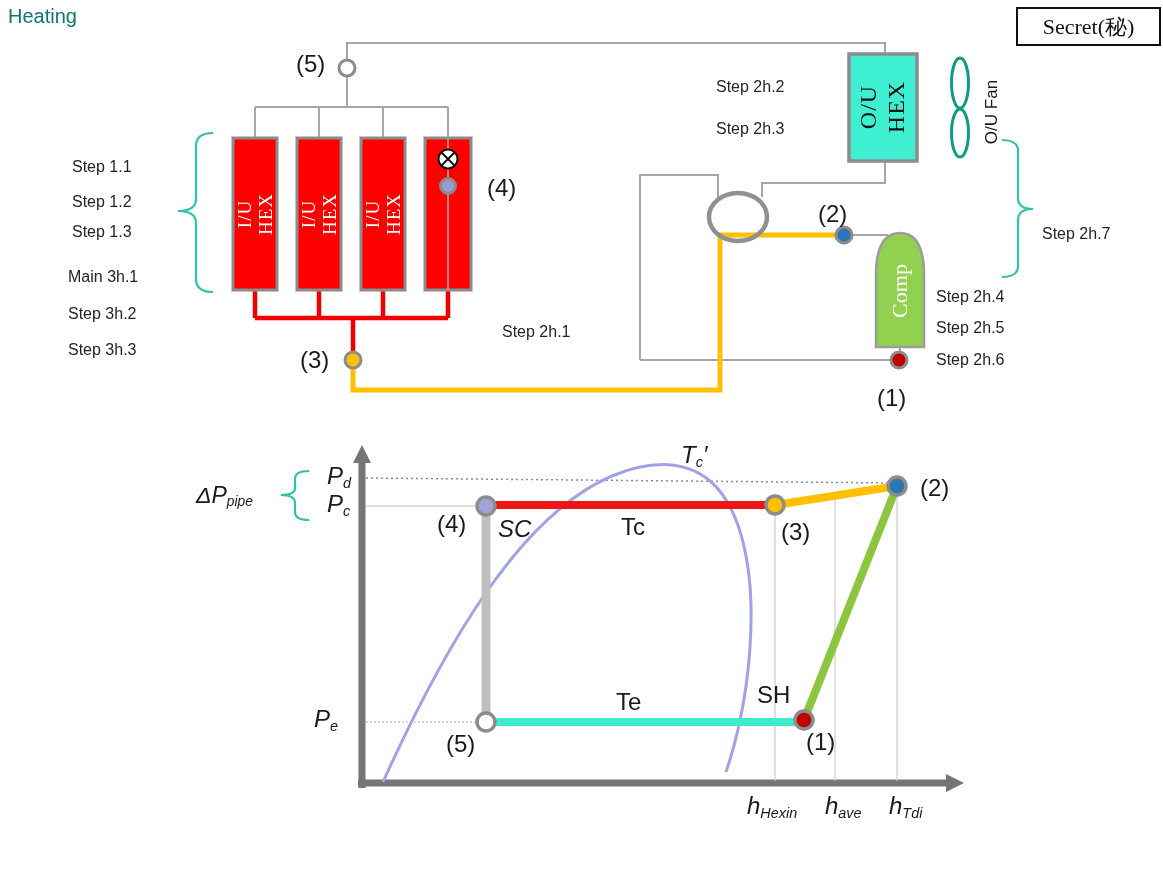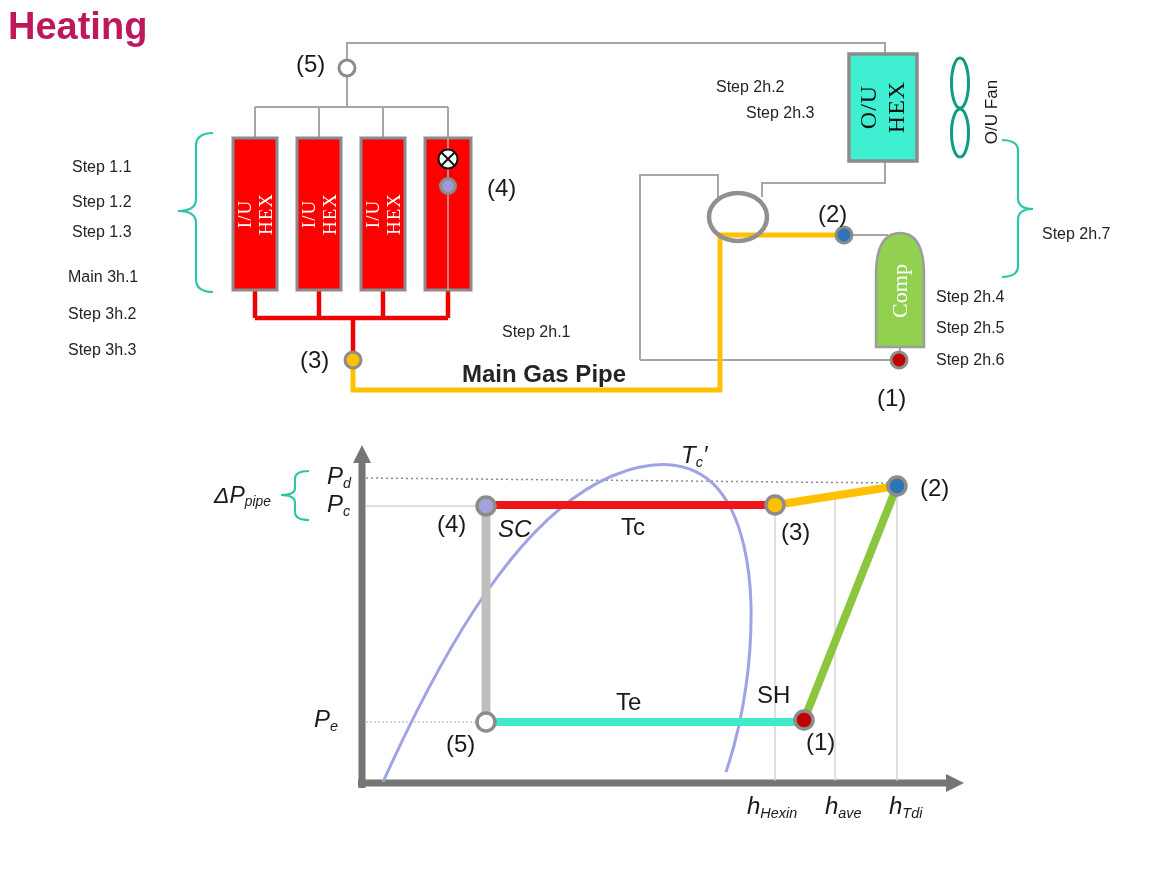--- a/index.html
+++ b/index.html
@@ -3,21 +3,21 @@
 <meta charset="utf-8">
 <style>
   html,body{margin:0;padding:0;background:#ffffff;}
   #page{position:relative;width:1163px;height:869px;overflow:hidden;
         font-family:"Liberation Sans",sans-serif;background:#fff;}
   svg{position:absolute;left:0;top:0;}
   .lbl{position:absolute;white-space:nowrap;font-size:16px;color:#242424;line-height:1.15;}
   .pt{font-size:24px;color:#1a1a1a;}
   .big{font-size:24px;}
   .bold{font-weight:700;}
-  .title{font-size:38px;font-weight:700;color:#be185d;}
+  .title{font-size:20px;font-weight:400;color:#0f766e;}
   .stamp{position:absolute;left:1016px;top:7px;width:141px;height:35px;border:2px solid #111;
          display:flex;align-items:center;justify-content:center;
          font-family:"Liberation Serif",serif;font-size:22px;color:#111;}
   .math{font-style:italic;font-size:24px;color:#1a1a1a;}
   .math sub{font-size:0.60em;font-style:italic;vertical-align:-0.25em;letter-spacing:0;}
   .rot{position:absolute;transform:rotate(-90deg);text-align:center;}
   .hexlbl{font-family:"Liberation Serif",serif;color:#fff;font-size:19px;line-height:21px;letter-spacing:1px;}
   .oulbl{font-family:"Liberation Serif",serif;color:#111;font-size:24px;line-height:28px;letter-spacing:1px;}
   .complbl{font-family:"Liberation Serif",serif;color:#fff;font-size:22px;}
   .fanlbl{font-size:17px;color:#1a1a1a;}
@@ -107,36 +107,36 @@
     <path d="M1002 140 Q1018 140 1018 151 L1018 198 Q1018 209 1033 209 Q1018 209 1018 220 L1018 266 Q1018 277 1002 277" fill="none" stroke="#2EC4A8" stroke-width="2.2"></path>
     <g>
       <circle cx="347" cy="68" r="8" fill="#FFFFFF" stroke="#8C8C8C" stroke-width="3"></circle>
       <circle cx="353" cy="360" r="8" fill="#FFC000" stroke="#8C8C8C" stroke-width="3"></circle>
       <circle cx="844" cy="235" r="8" fill="#2E75B6" stroke="#8C8C8C" stroke-width="3"></circle>
       <circle cx="899" cy="360" r="8" fill="#C00000" stroke="#8C8C8C" stroke-width="3"></circle>
     </g>
   </svg>
 
   <div class="lbl title" style="left:8px;top:5px;">Heating</div>
+  <div class="stamp">Secret(秘)</div>
 
   <div class="lbl" style="left:72px;top:158px;">Step 1.1</div>
   <div class="lbl" style="left:72px;top:193px;text-align:right;">Step 1.2</div>
   <div class="lbl" style="left:72px;top:223px;">Step 1.3</div>
   <div class="lbl" style="left:68px;top:268px;">Main 3h.1</div>
   <div class="lbl" style="left:68px;top:305px;">Step 3h.2</div>
   <div class="lbl" style="left:68px;top:341px;">Step 3h.3</div>
 
   <div class="lbl" style="left:716px;top:78px;">Step 2h.2</div>
-  <div class="lbl" style="left:716px;top:104px;margin-left:30px;">Step 2h.3</div>
+  <div class="lbl" style="left:716px;top:120px;">Step 2h.3</div>
   <div class="lbl" style="left:1042px;top:185px;margin-top:40px;">Step 2h.7</div>
   <div class="lbl" style="left:936px;top:288px;">Step 2h.4</div>
   <div class="lbl" style="left:936px;top:319px;">Step 2h.5</div>
   <div class="lbl" style="left:936px;top:351px;">Step 2h.6</div>
   <div class="lbl" style="left:502px;top:323px;">Step 2h.1</div>
-  <div class="lbl bold big" style="left:462px;top:360px;">Main Gas Pipe</div>
 
   <div class="lbl pt" style="left:296px;top:50px;">(5)</div>
   <div class="lbl pt" style="left:487px;top:174px;">(4)</div>
   <div class="lbl pt" style="left:300px;top:346px;">(3)</div>
   <div class="lbl pt" style="left:818px;top:200px;">(2)</div>
   <div class="lbl pt" style="left:877px;top:384px;">(1)</div>
 
   <div class="rot hexlbl" style="left:181px;top:193px;width:148px;height:42px;">
     <div>I/U</div>
     <div>HEX</div>
@@ -152,21 +152,21 @@
   <div class="rot oulbl" style="left:831px;top:78px;width:104px;height:58px;">
     <div>O/U</div>
     <div>HEX</div>
   </div>
   <div class="rot complbl" style="left:845px;top:278px;width:110px;height:26px;">Comp</div>
   <div class="rot fanlbl" style="left:937px;top:102px;width:110px;height:20px;">O/U Fan</div>
 
   <div class="lbl math" style="left:327px;top:462px;"><span>P</span><sub>d</sub></div>
   <div class="lbl math" style="left:327px;top:490px;"><span>P</span><sub>c</sub></div>
   <div class="lbl math" style="left:314px;top:705px;"><span>P</span><sub>e</sub></div>
-  <div class="lbl math" style="left:196px;top:482px;font-size:23px;margin-left:18px;"><span>ΔP</span><sub>pipe</sub></div>
+  <div class="lbl math" style="left:196px;top:482px;font-size:23px;"><span>ΔP</span><sub>pipe</sub></div>
   <div class="lbl math" style="left:681px;top:441px;"><span>T</span><sub>c</sub><span>′</span></div>
 
   <div class="lbl pt" style="left:498px;top:515px;font-style:italic;">SC</div>
   <div class="lbl pt" style="left:621px;top:513px;">Tc</div>
   <div class="lbl pt" style="left:616px;top:688px;">Te</div>
   <div class="lbl pt" style="left:757px;top:681px;">SH</div>
 
   <div class="lbl pt" style="left:437px;top:510px;">(4)</div>
   <div class="lbl pt" style="left:781px;top:518px;">(3)</div>
   <div class="lbl pt" style="left:920px;top:474px;">(2)</div>

